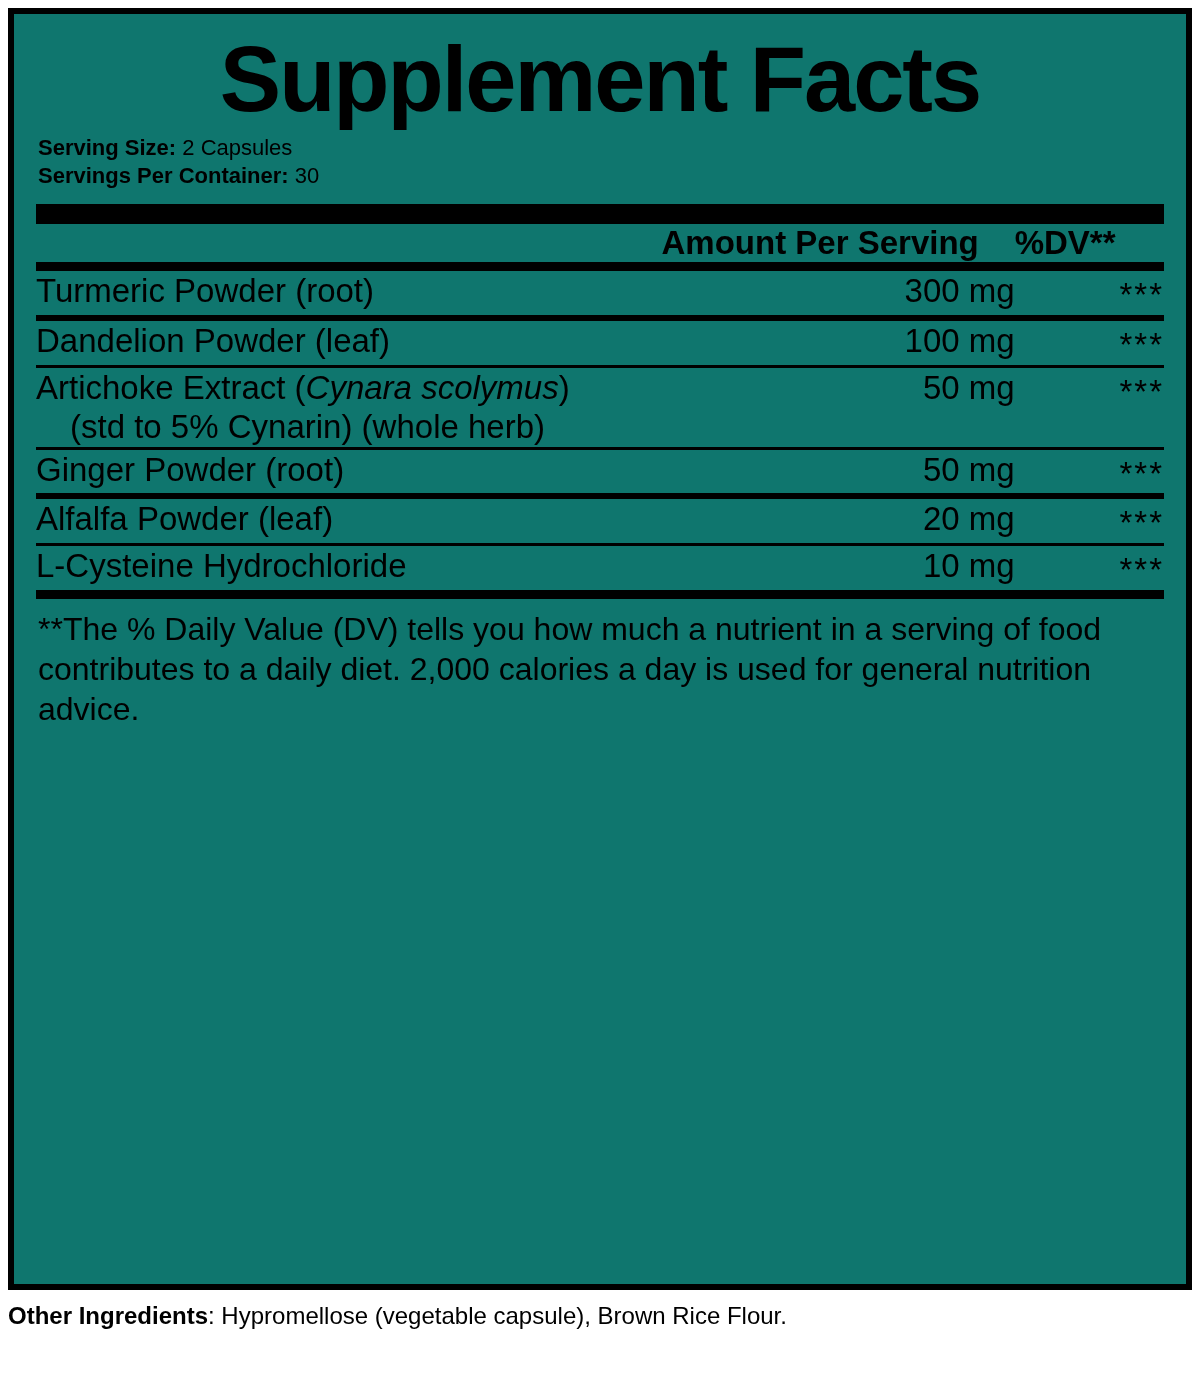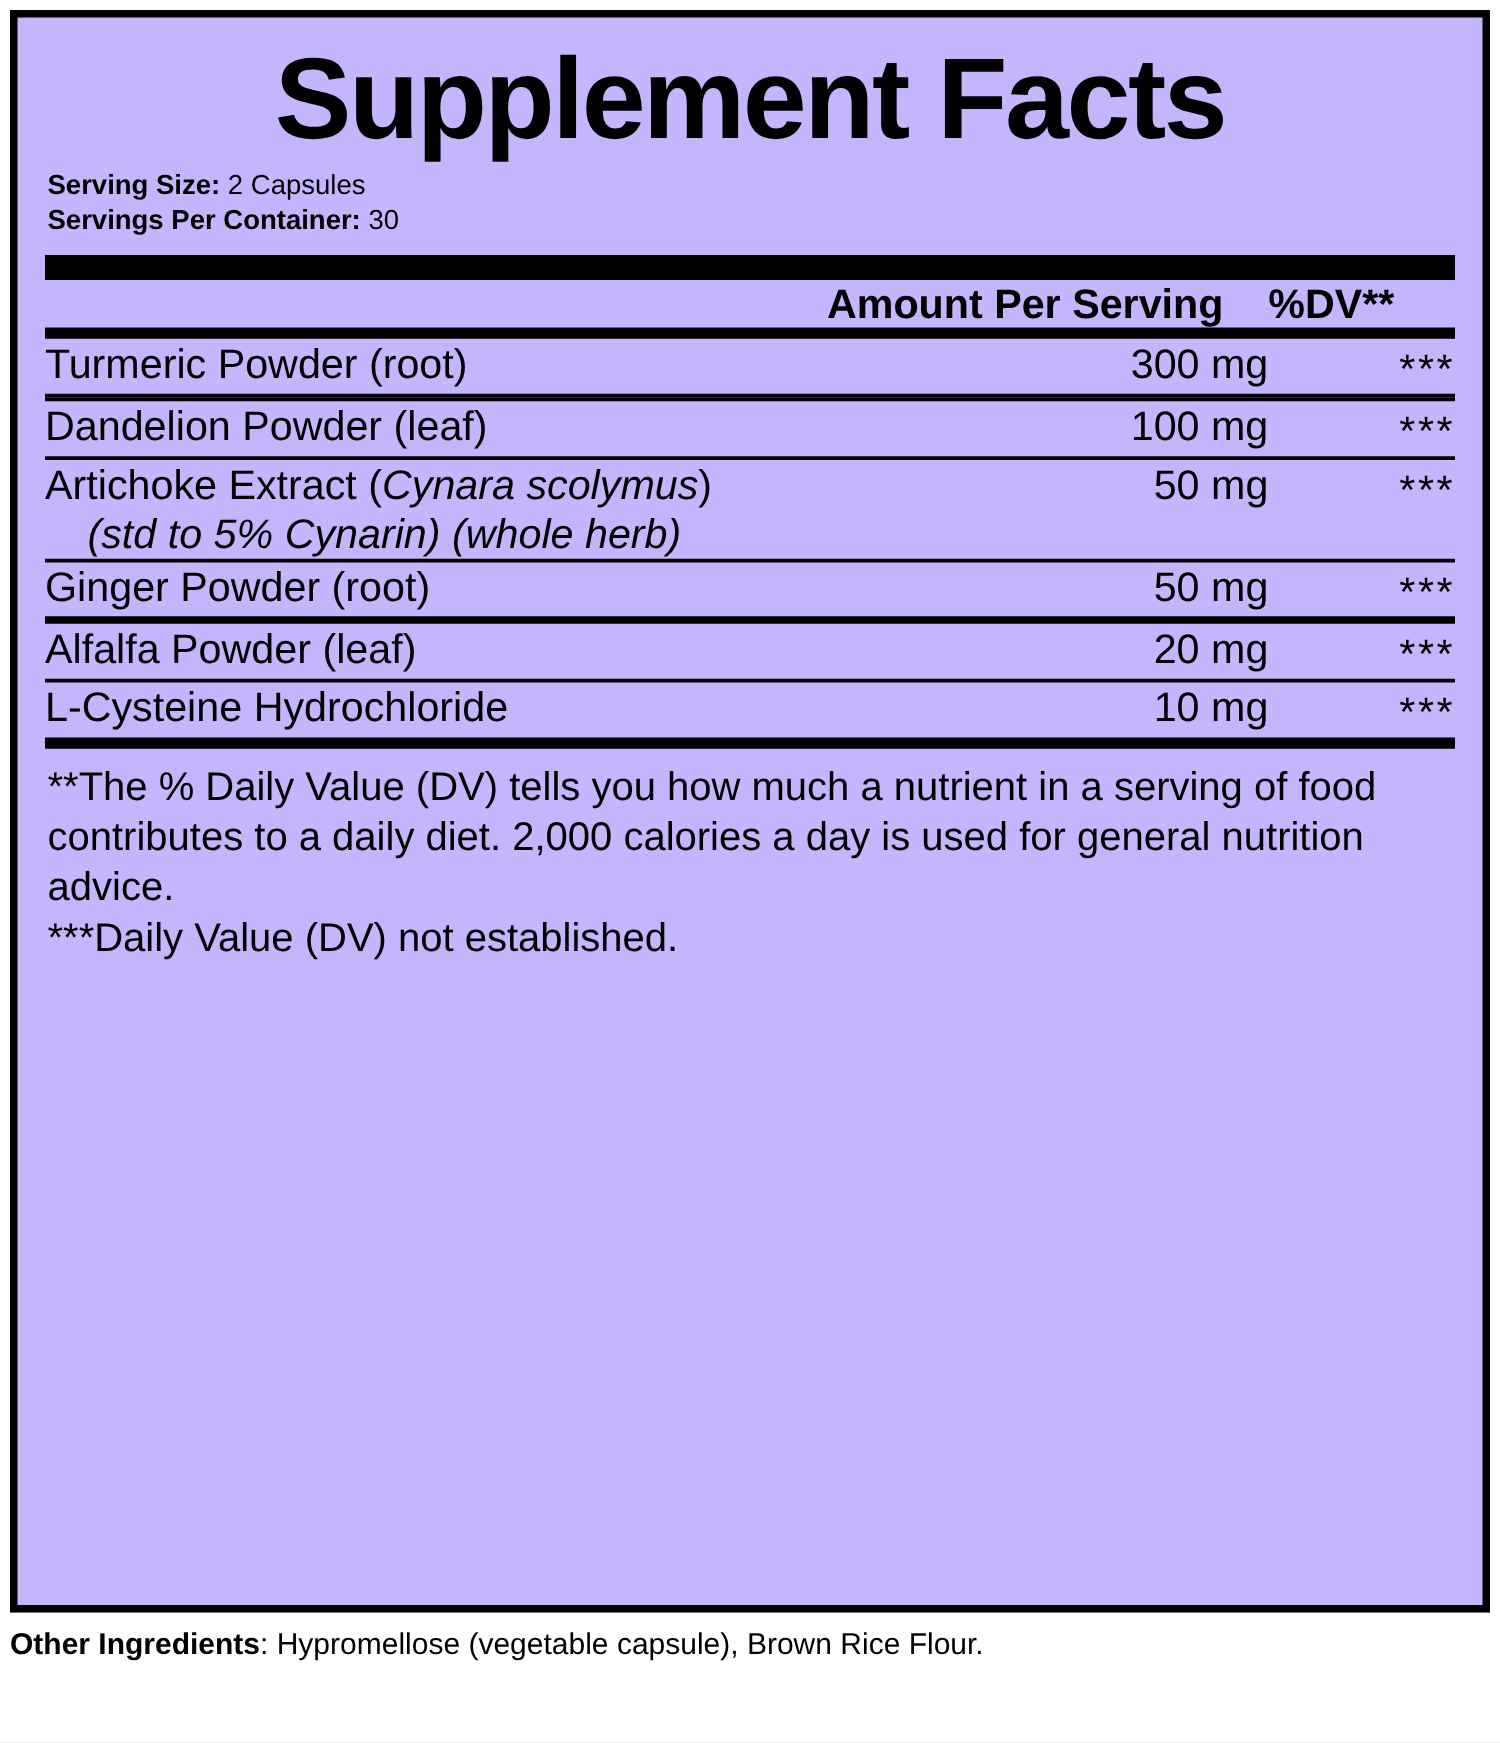--- a/index.html
+++ b/index.html
@@ -25,21 +25,21 @@
 
   
   .panel {
     position: absolute;
     left: 8px;
     top: 8px;
     width: 1184px;
     height: 1282px;
     box-sizing: border-box;
     border: 6px solid #000000;
-    background: #c4b5fd;
+    background: #0f766e;
     padding: 14px 22px 0 22px;
   }
 
   .title {
     font-size: 92px;
     font-weight: 700;
     line-height: 0.98;
     letter-spacing: -2px;
     text-align: center;
     margin: 6px 0 10px 0;
@@ -102,21 +102,20 @@
     font-size: 33px;
     letter-spacing: 2px;
     padding-top: 4px;
   }
   .ing-row td.col-name i {
     font-style: italic;
   }
   .sub-line {
     display: block;
     padding-left: 34px;
-    font-style: italic;
   }
 
   .sep {
     height: 3px;
     background: #000000;
     width: 100%;
   }
 
   .footnotes {
     font-size: 32px;
@@ -254,21 +253,20 @@
         <td class="col-amount">10 mg</td>
         <td class="col-dv">***</td>
       </tr>
     </tbody>
       </table>
 
     <div class="rule-med"></div>
 
     <div class="footnotes">
       <p>**The % Daily Value (DV) tells you how much a nutrient in a serving of food contributes to a daily diet. 2,000 calories a day is used for general nutrition advice.</p>
-      <p>***Daily Value (DV) not established.</p>
     </div>
 
   </div>
 
   <div class="other">
     <b>Other Ingredients</b><span>: Hypromellose (vegetable capsule), Brown Rice Flour.</span>
   </div>
 
 </div>
 

